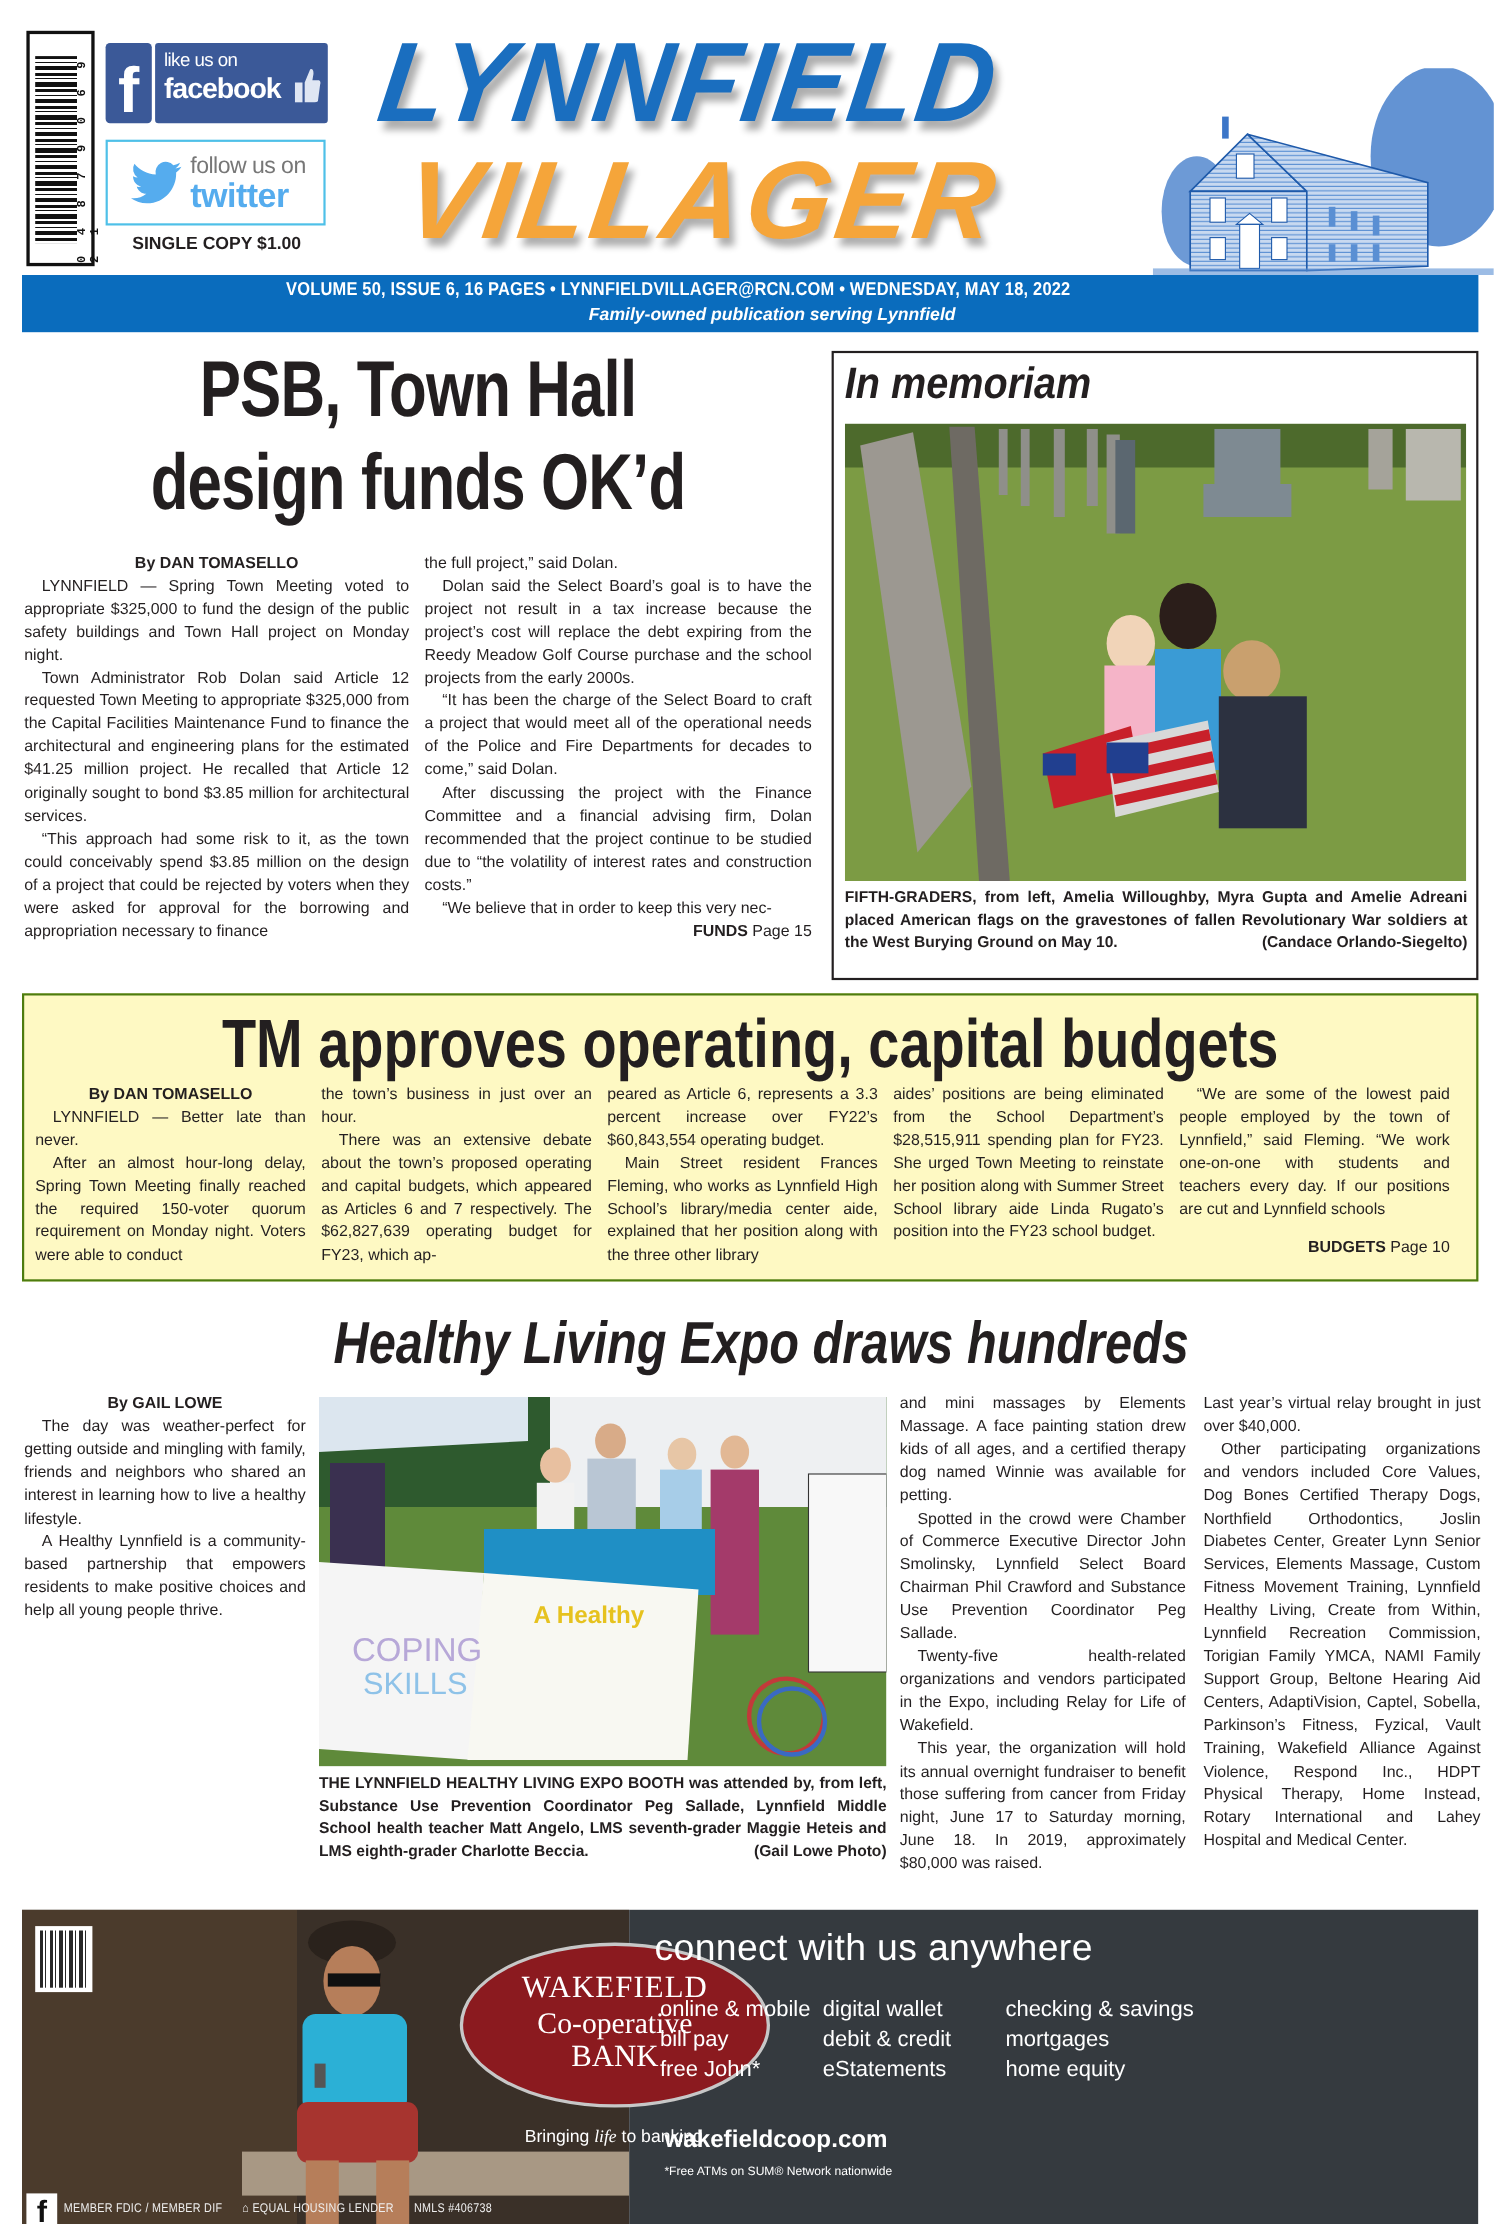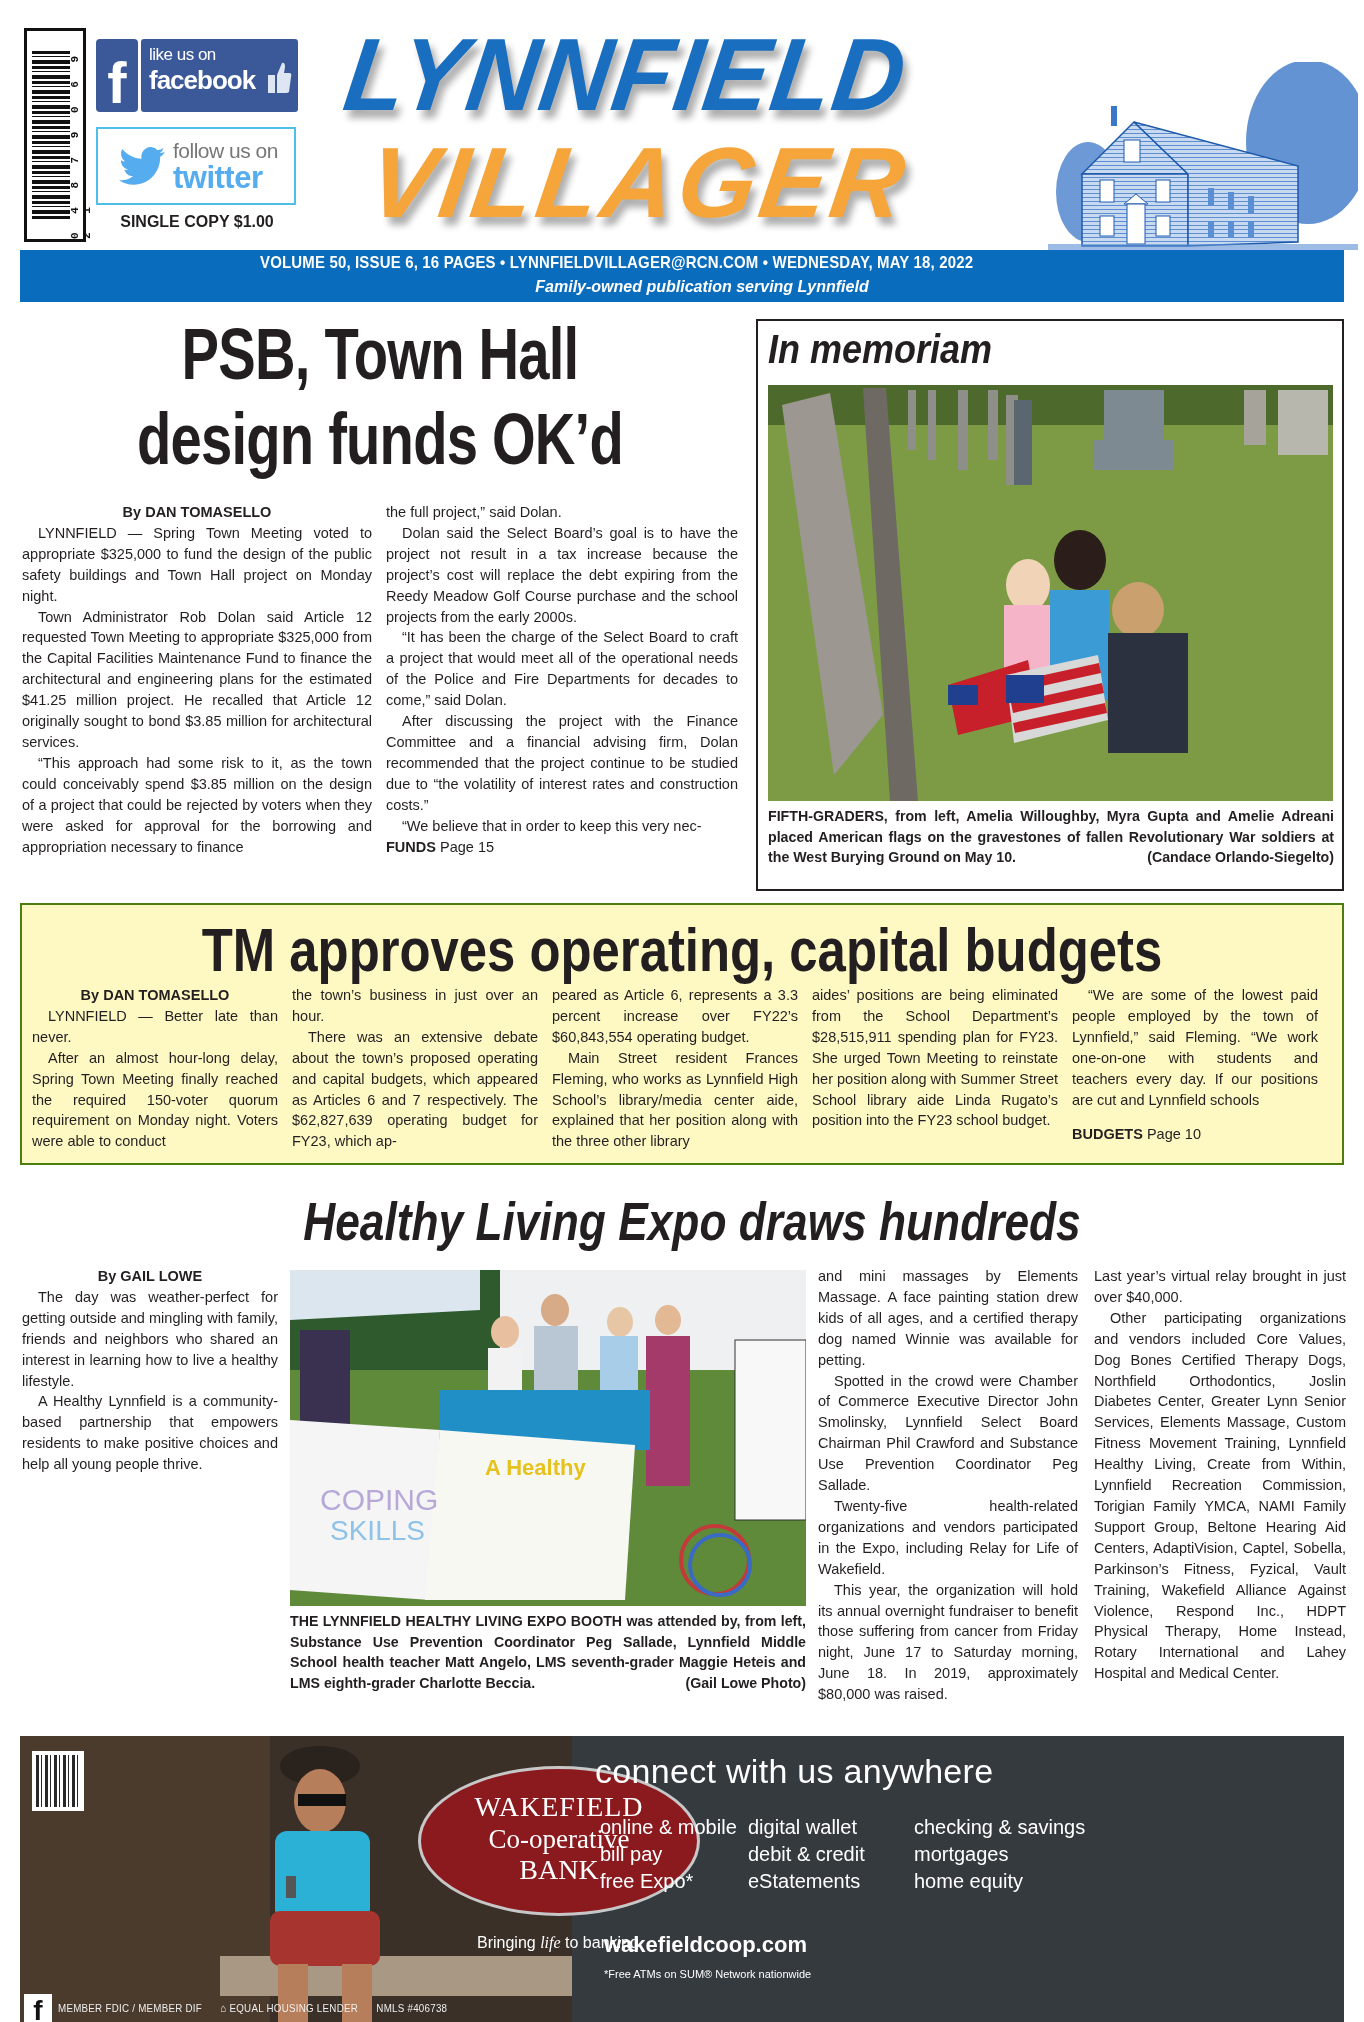--- a/index.html
+++ b/index.html
@@ -42,21 +42,21 @@
   .banner .line1 { position: absolute; left: 240px; top: 3px; font-size: 17px; font-weight: bold; transform: scaleX(0.88); transform-origin: left top; white-space: nowrap; letter-spacing: 0.2px; }
   .banner .line2 { position: absolute; left: 0; width: 100%; top: 28px; font-size: 16px; font-weight: bold; font-style: italic; padding-left: 40px; }
 
   
   .hl-psb { left: 30px; top: 312px; width: 700px; text-align: center; font: bold 72px "Liberation Sans", sans-serif; line-height: 85px;
     transform: scaleX(0.78); transform-origin: center top; letter-spacing: -1px; color: #231f20; }
   .col { font-size: 14.5px; line-height: 20.9px; text-align: justify; color: #231f20; }
   .col p { text-indent: 16px; }
   .col p.noi { text-indent: 0; }
   .byline { font-weight: bold; text-align: center; text-indent: 0 !important; }
-  .jump { text-align: left; font-size: 14.5px; }
+  .jump { text-align: right; font-size: 14.5px; }
   .jump b { font-weight: bold; }
 
   
   .memoriam { left: 756px; top: 319px; width: 588px; height: 572px; border: 2px solid #231f20; }
   .memoriam .mh { position: absolute; left: 10px; top: 6px; font: italic bold 40px "Liberation Sans", sans-serif; transform: scaleX(0.9); transform-origin: left top; color: #231f20; }
   .photo { position: absolute; overflow: hidden; }
   .memoriam .photo { left: 10px; top: 64px; width: 565px; height: 416px; }
   .memoriam .caption { position: absolute; left: 10px; top: 485px; width: 566px; font-size: 14.2px; line-height: 20.5px; font-weight: bold; text-align: justify; }
   .caption .credit { float: right; }
 
@@ -335,21 +335,21 @@
   <div class="tagline"><span>Bringing </span><i>life</i><span> to banking</span></div>
 
   <div class="connect">connect with us anywhere</div>
   <div class="services">
     <span>online &amp; mobile</span>
     <span>digital wallet</span>
     <span>checking &amp; savings</span>
     <span>bill pay</span>
     <span>debit &amp; credit</span>
     <span>mortgages</span>
-    <span>free Expo*</span>
+    <span>free John*</span>
     <span>eStatements</span>
     <span>home equity</span>
   </div>
   <div class="site">wakefieldcoop.com</div>
   <div class="atm-note">*Free ATMs on SUM® Network nationwide</div>
 
   <div class="ad-foot">
     <div class="fb-square">f</div>
     <div class="ad-legal">
       <span>MEMBER FDIC / MEMBER DIF</span>

